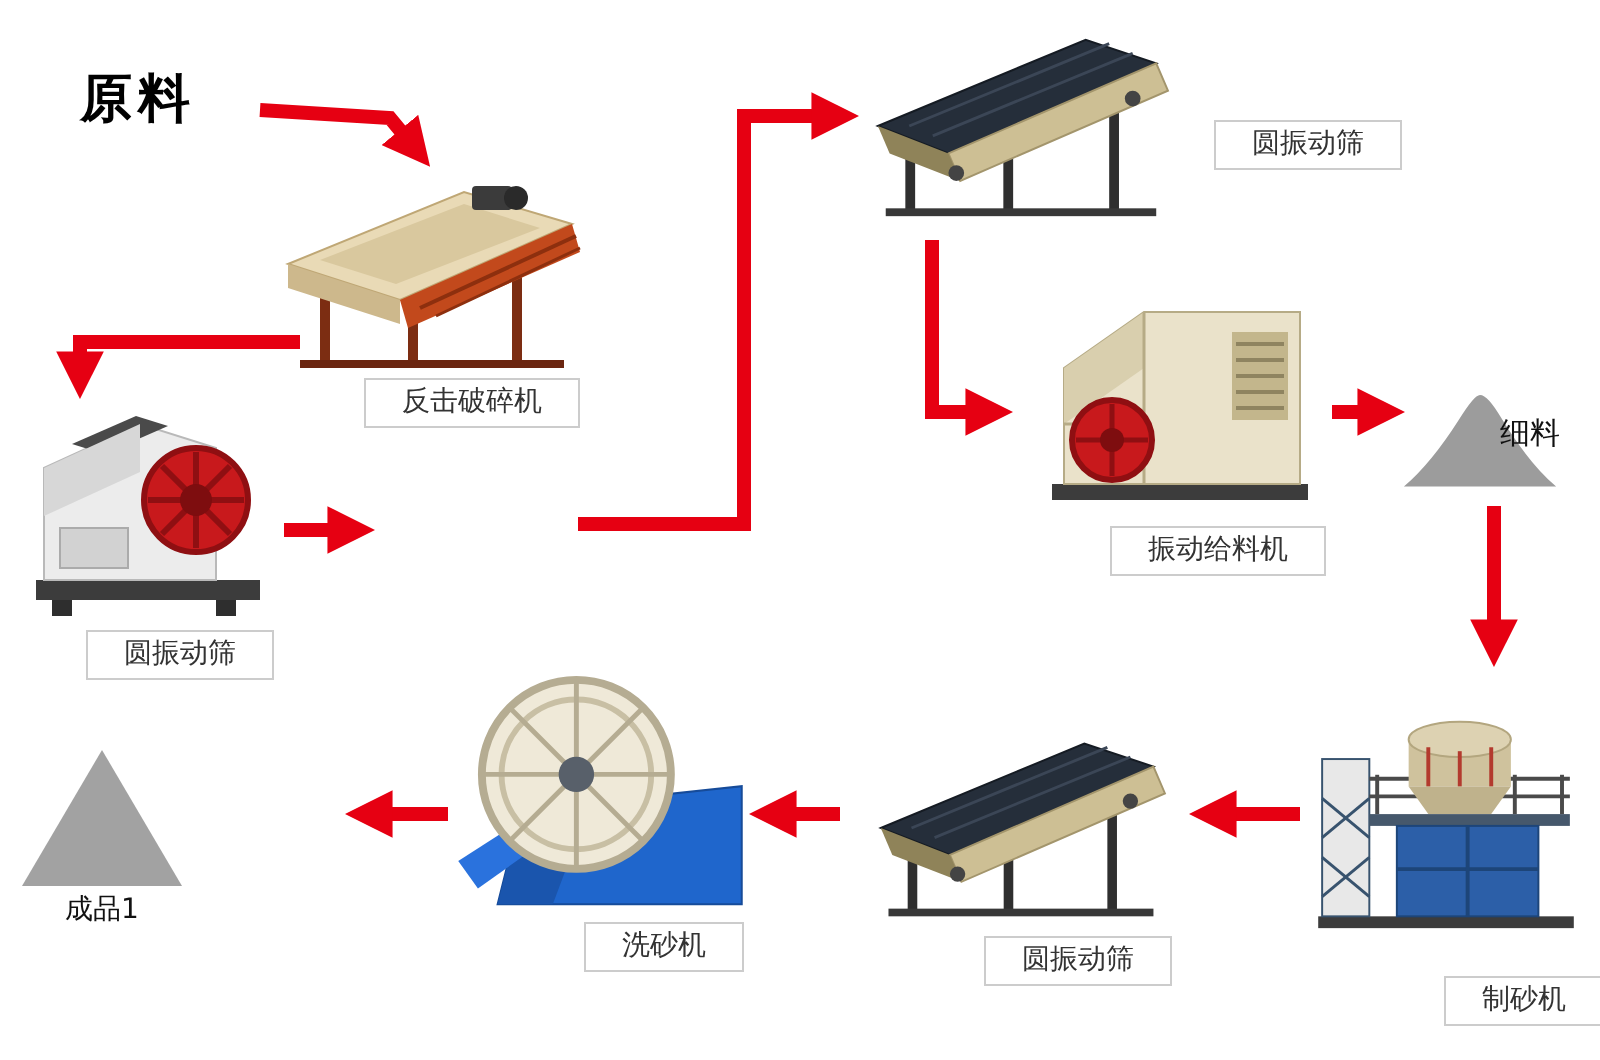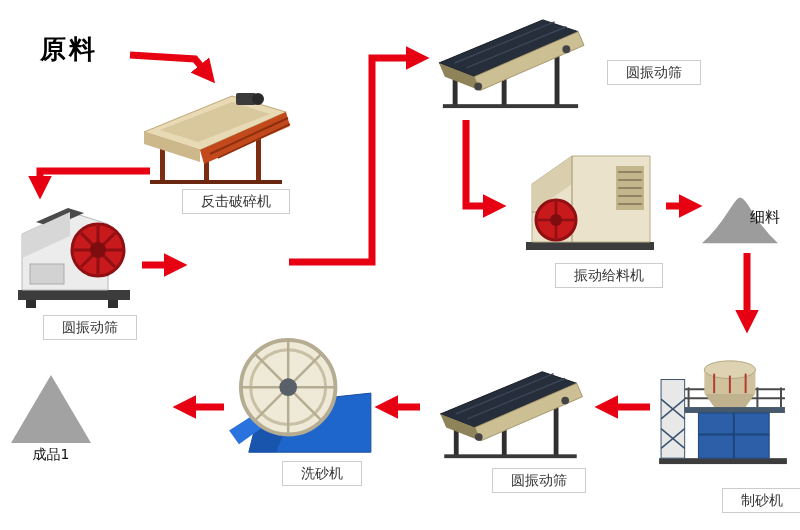--- a/index.html
+++ b/index.html
@@ -180,21 +180,21 @@
       <circle cx="62" cy="52" r="38" fill="none" stroke="#c8bfa4" stroke-width="3"></circle>
       <g stroke="#b5ac92" stroke-width="2.5">
         <line x1="62" y1="4" x2="62" y2="100"></line>
         <line x1="14" y1="52" x2="110" y2="52"></line>
         <line x1="28" y1="18" x2="96" y2="86"></line>
         <line x1="28" y1="86" x2="96" y2="18"></line>
       </g>
       <circle cx="62" cy="52" r="9" fill="#58606a"></circle>
     </svg>
   </figure>
-  <div class="label" style="left:302px;top:461px">洗砂机</div>
+  <div class="label" style="left:312px;top:461px">洗砂机</div>
 
   <div class="product" style="left:8px;top:372px;width:86px;height:74px">
     <svg viewBox="0 0 86 74">
       <polygon class="product-shape" points="43,3 83,71 3,71"></polygon>
     </svg>
     <span class="product-text">成品1</span>
   </div>
 
 
   <svg class="arrows" width="800" height="530" viewBox="0 0 800 530">

